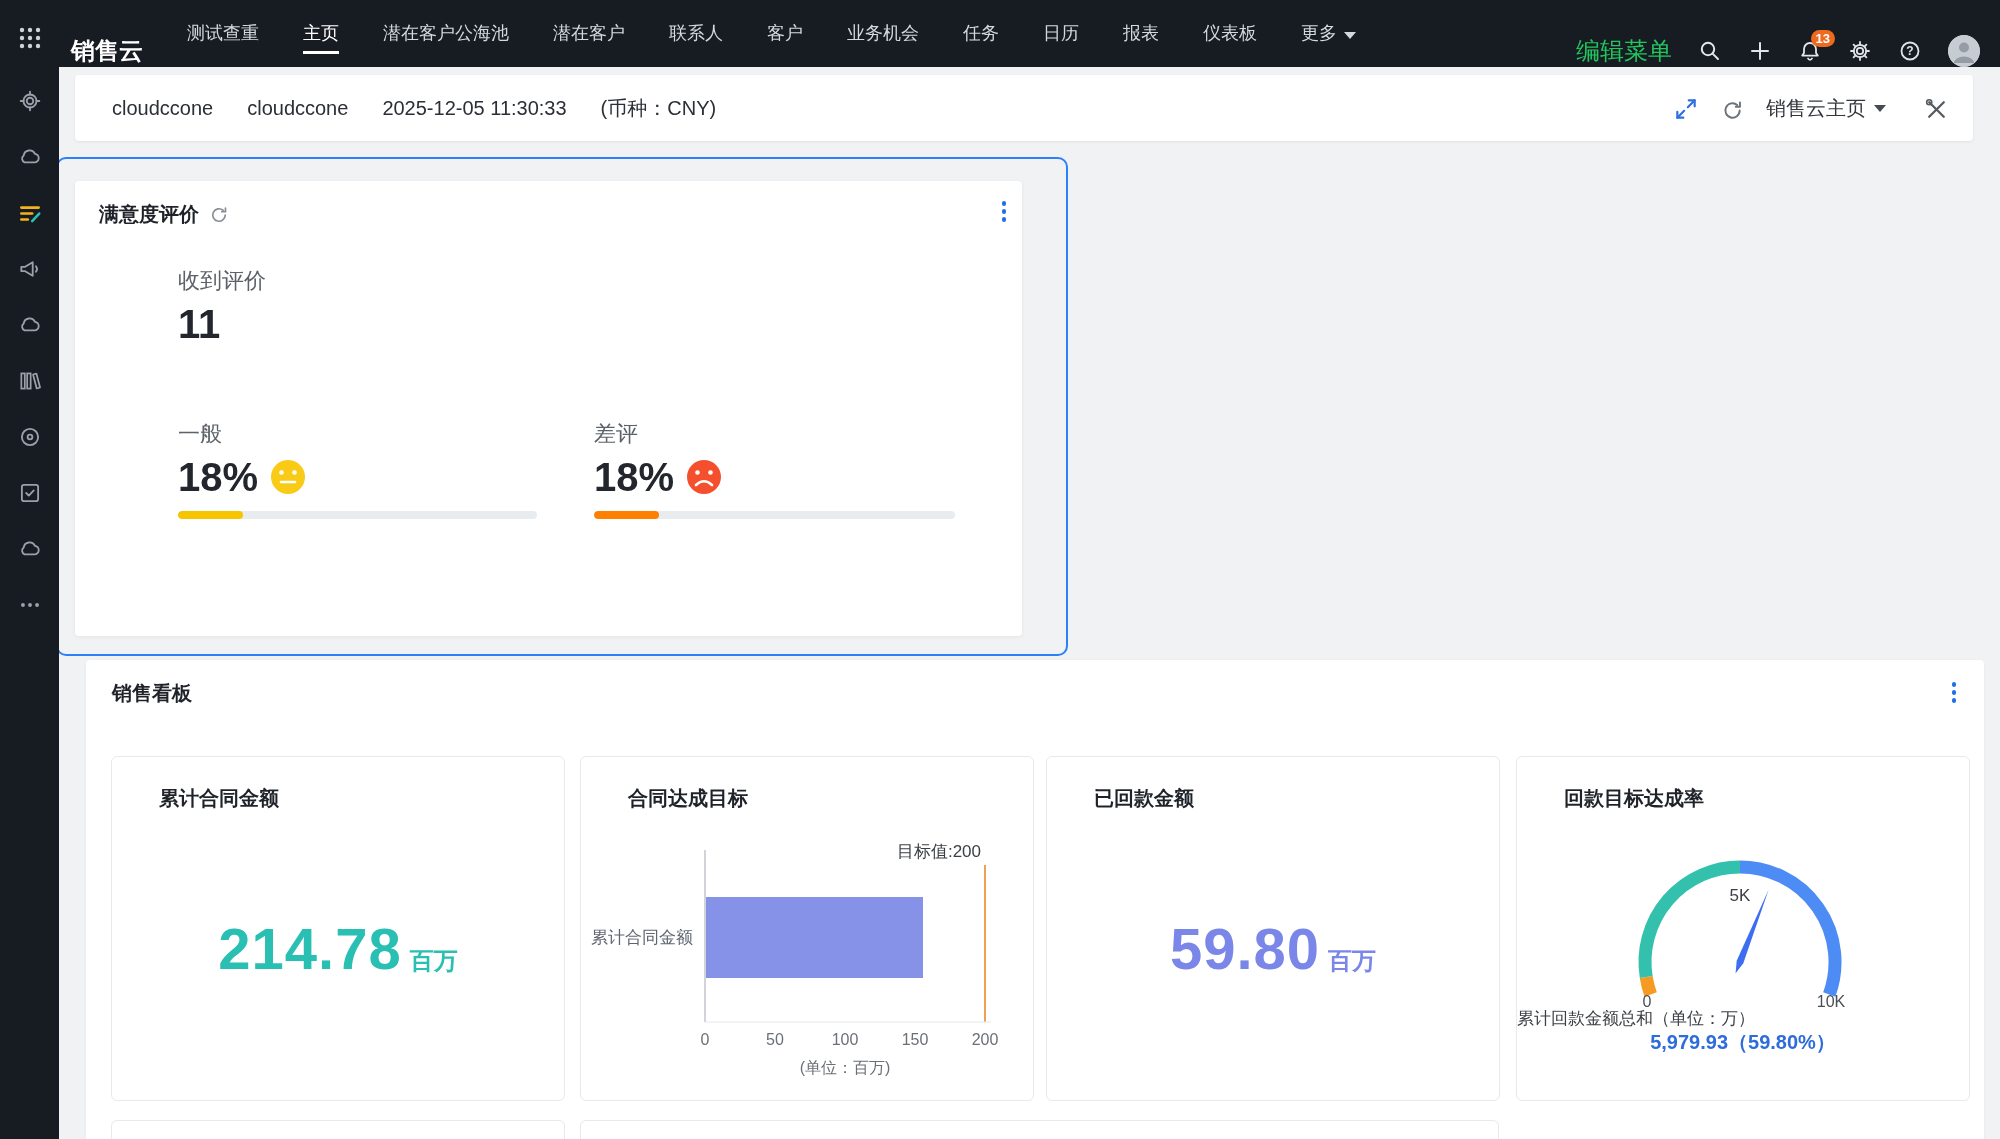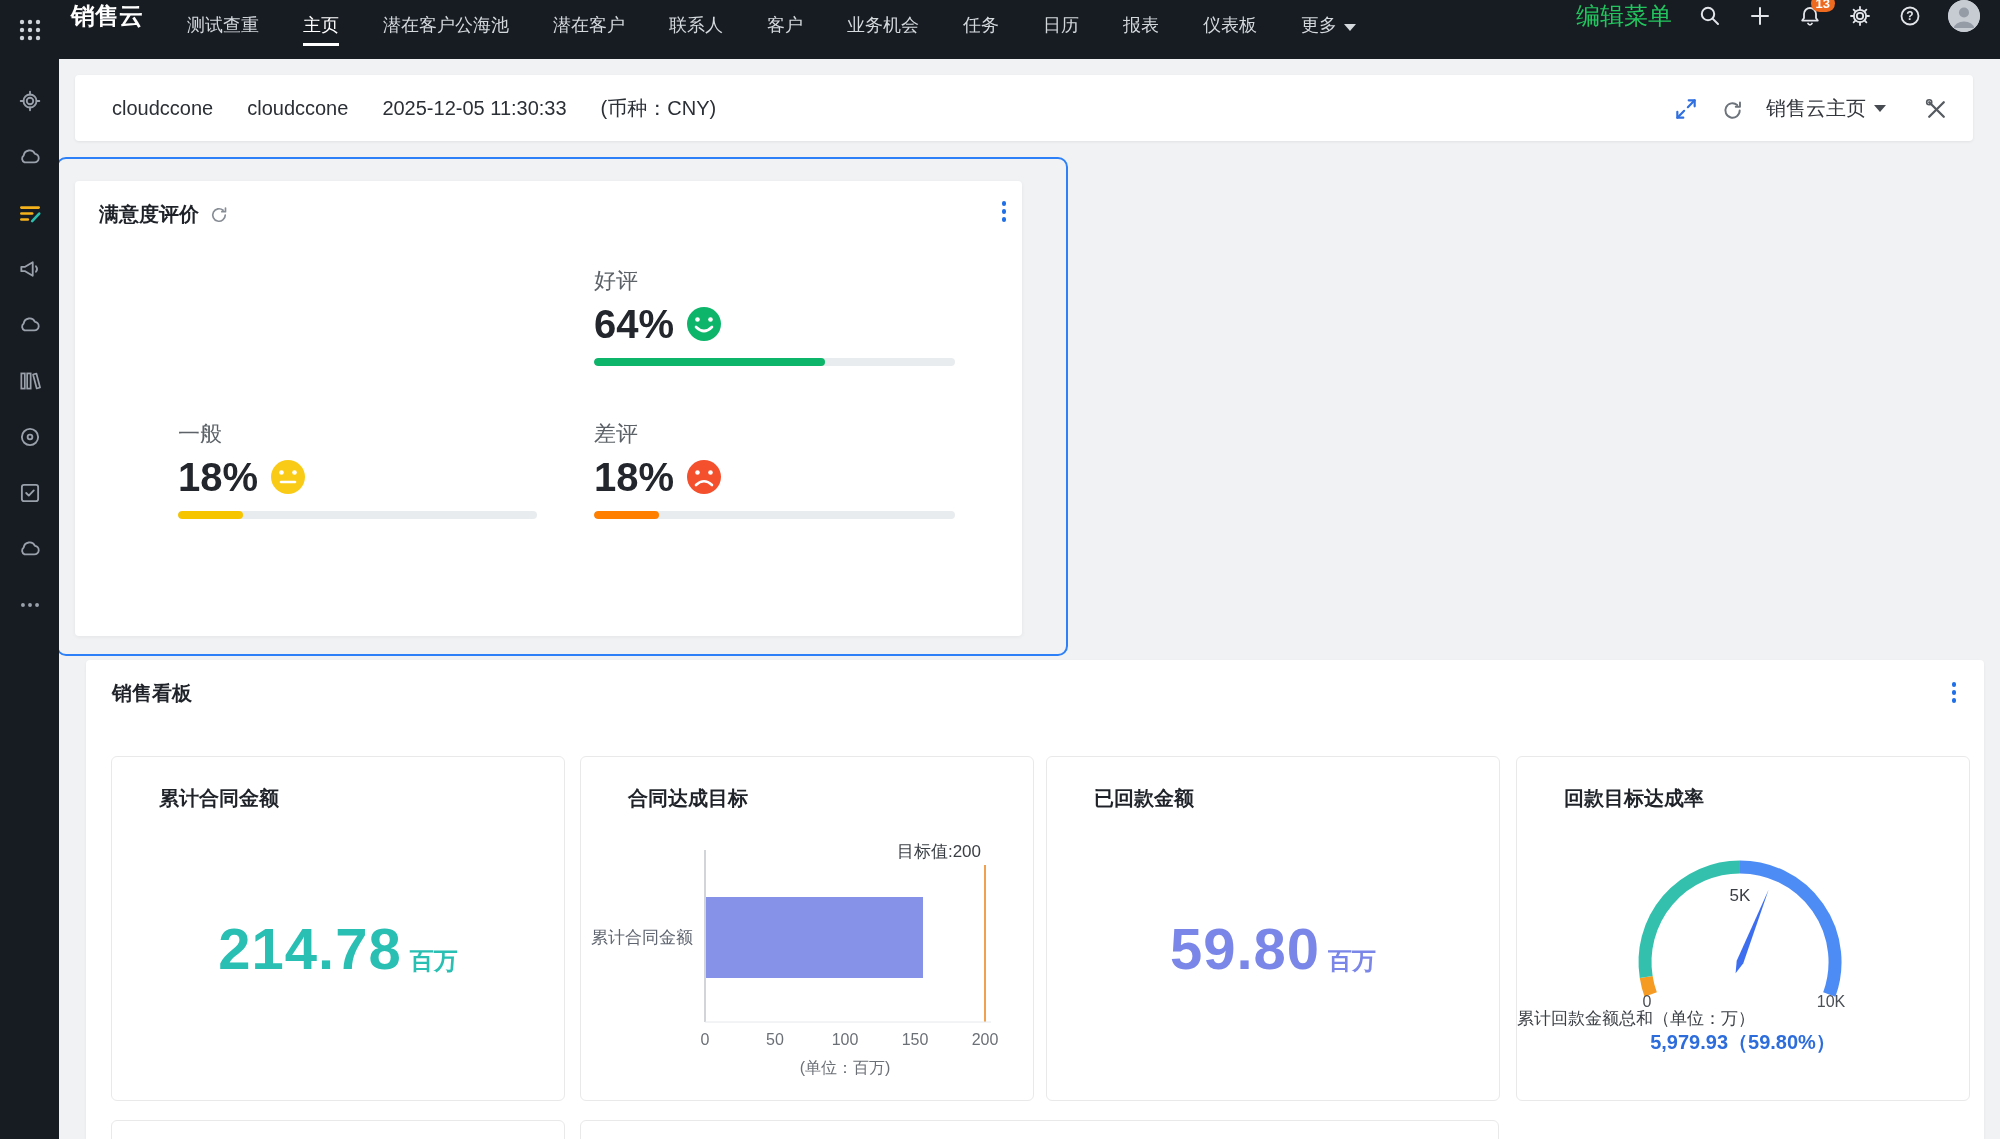--- a/index.html
+++ b/index.html
@@ -3,22 +3,22 @@
 <meta charset="utf-8">
 <style>
   html,body{margin:0;padding:0;}
   body{
     width:2000px;height:1139px;position:relative;overflow:hidden;
     background:#f0f2f4;
     font-family:"Liberation Sans","DejaVu Sans",sans-serif;
     color:#23272d;
   }
   
-  .topbar{position:absolute;left:0;top:0;width:2000px;height:59px;background:#171b22;
-    display:flex;align-items:flex-start;z-index:30;}
+  .topbar{position:absolute;left:0;top:0;width:2000px;height:67px;background:#171b22;
+    display:flex;align-items:flex-end;z-index:30;}
   .launcher{width:59px;height:59px;display:flex;align-items:center;justify-content:center;cursor:pointer;}
   .brand{font-size:24px;font-weight:bold;color:#ffffff;margin:0 44px 0 12px;white-space:nowrap;}
   .nav{display:flex;align-items:center;gap:44px;height:59px;}
   .nav-item{display:flex;align-items:center;height:59px;font-size:18px;color:#d4d9de;cursor:pointer;white-space:nowrap;}
   .nav-item > span.lbl{padding-bottom:6px;border-bottom:3px solid transparent;}
   .nav-item.active{color:#ffffff;}
   .nav-item.active > span.lbl{border-bottom-color:#ffffff;}
   .caret{width:0;height:0;border-left:6px solid transparent;border-right:6px solid transparent;
     border-top:7px solid #d4d9de;margin-left:7px;margin-bottom:4px;}
   .top-right{margin-left:auto;display:flex;align-items:center;gap:26px;padding-right:20px;}
@@ -368,36 +368,27 @@
         <path d="M19.5 12a7.5 7.5 0 1 1-2.6-5.7" fill="none" stroke="#878d95" stroke-width="2" stroke-linecap="round"></path>
         <path d="M19.8 3.6v4.4h-4.4" fill="none" stroke="#878d95" stroke-width="2" stroke-linecap="round" stroke-linejoin="round"></path>
       </svg>
     </div>
     <div class="kebab sat-kebab">
       <i></i>
         <i></i>
         <i></i>
     </div>
 
-
-    <div class="sat-cell" style="left:519px;top:85px;">
-      <div class="sat-label">好评</div>
+    <div class="sat-cell" style="left:103px;top:85px;">
+      <div class="sat-label">收到评价</div>
       <div class="sat-value-row">
-        <span class="sat-value">64%</span>
-        <svg width="36" height="36" viewBox="0 0 36 36">
-          <circle cx="18" cy="18" r="17" fill="#0db56a"></circle>
-          <circle cx="11.5" cy="13.5" r="2.3" fill="#fff"></circle>
-            <circle cx="24.5" cy="13.5" r="2.3" fill="#fff"></circle>
-          <path d="M10 21q8 8 16 0" fill="none" stroke="#fff" stroke-width="2.6" stroke-linecap="round"></path>
-        </svg>
-      </div>
-      <div class="bar-track">
-        <div class="bar-fill" style="width: 64%; background: rgb(13, 181, 106);"></div>
-      </div>
-    </div>
+        <span class="sat-value">11</span>
+      </div>
+    </div>
+
 
     <div class="sat-cell" style="left:103px;top:238px;width:359px;">
       <div class="sat-label">一般</div>
       <div class="sat-value-row">
         <span class="sat-value">18%</span>
         <svg width="36" height="36" viewBox="0 0 36 36">
           <circle cx="18" cy="18" r="17" fill="#f9cb17"></circle>
           <circle cx="11.5" cy="13.5" r="2.3" fill="#fff"></circle>
             <circle cx="24.5" cy="13.5" r="2.3" fill="#fff"></circle>
           <line x1="11" y1="23" x2="25" y2="23" stroke="#fff" stroke-width="2.6" stroke-linecap="round"></line>

